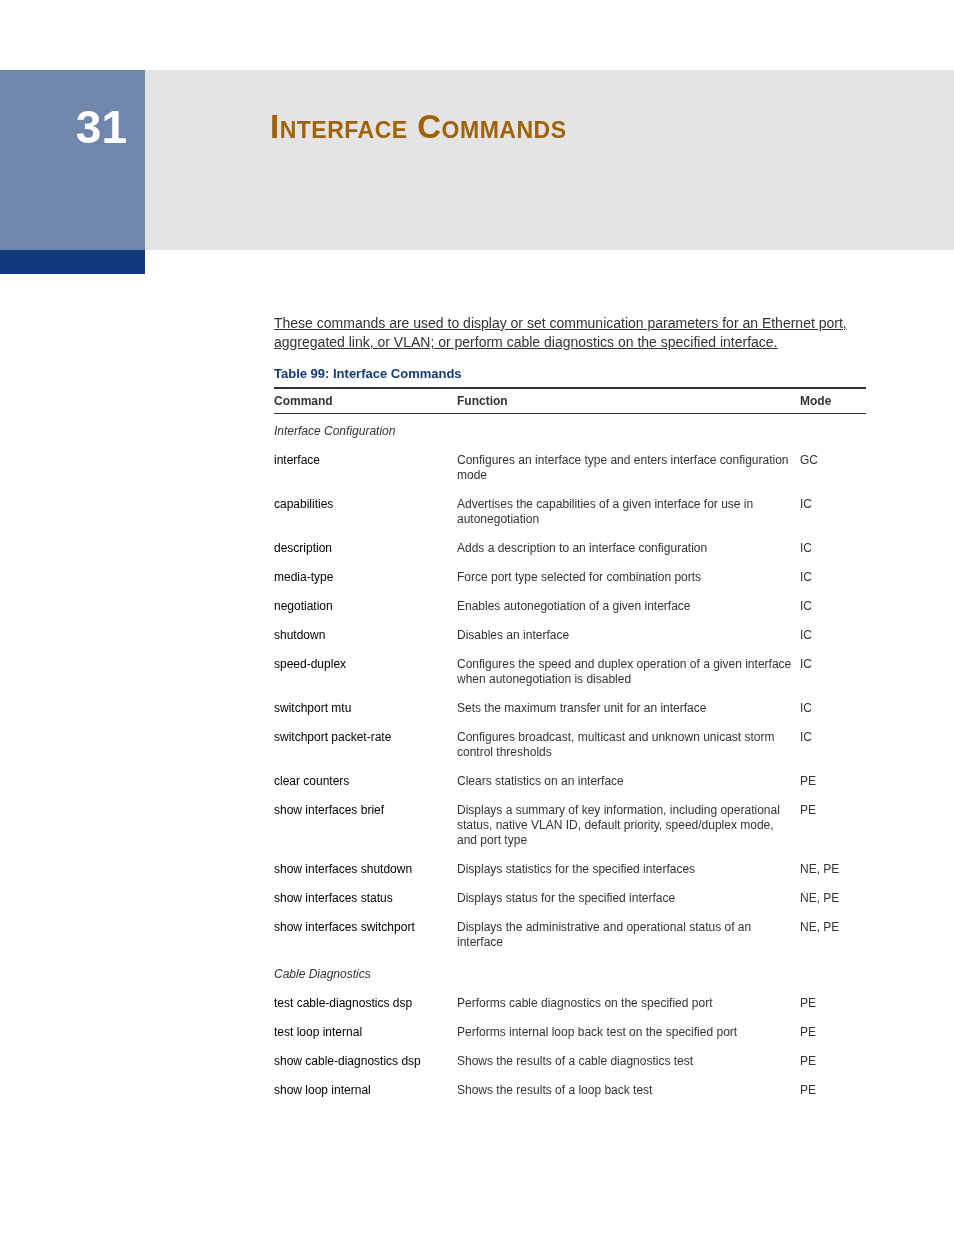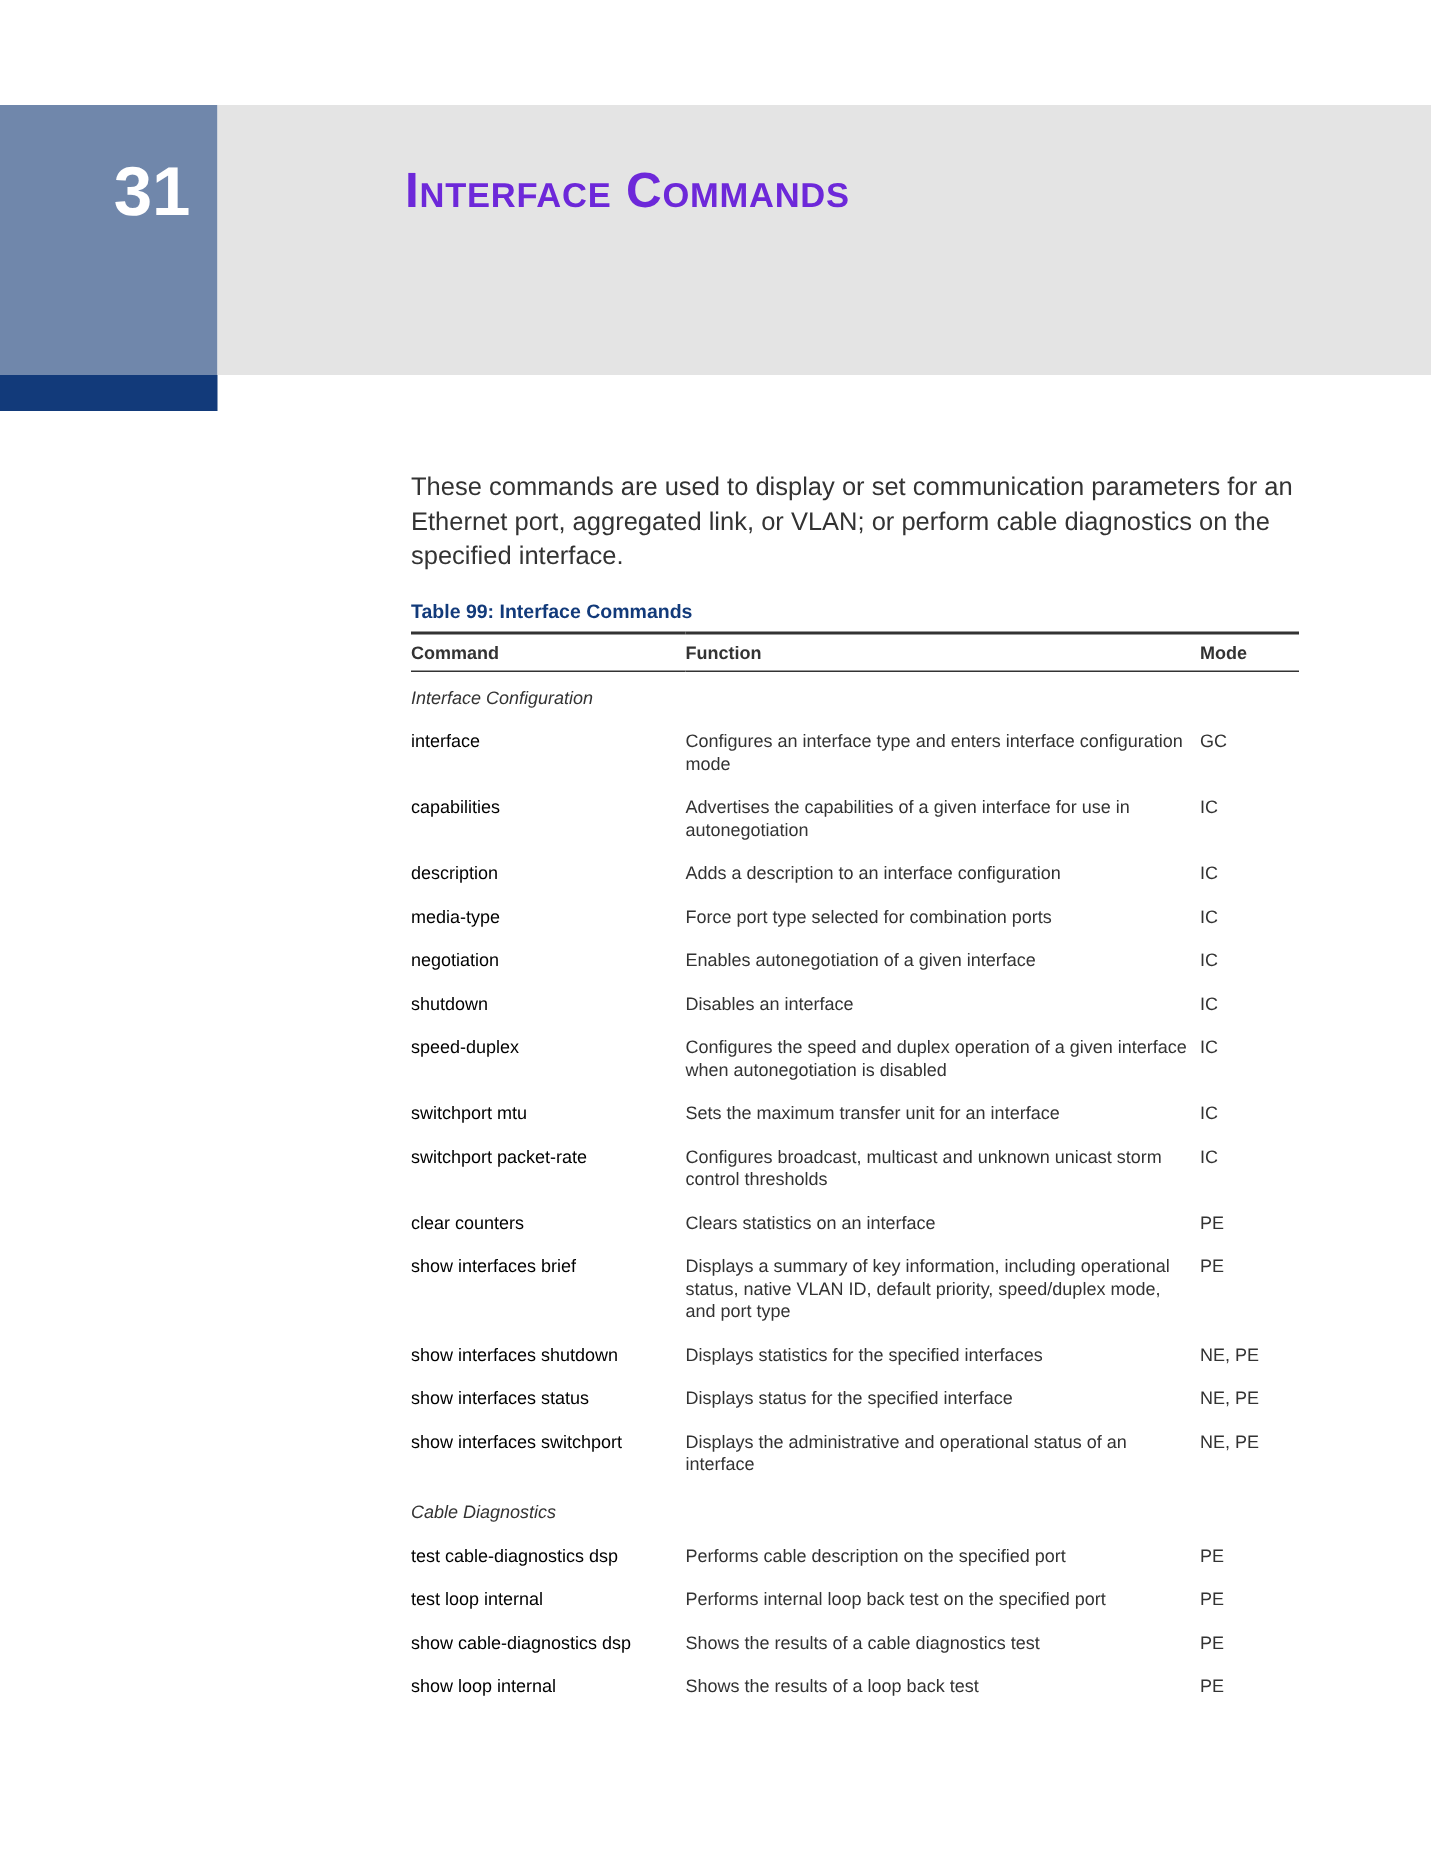--- a/index.html
+++ b/index.html
@@ -36,39 +36,40 @@
     background: #e4e4e4;
     padding-top: 38px;
     padding-left: 125px;
     box-sizing: border-box;
     margin-right: 0;
   }
   .chapter-title {
     font-family: Arial, Helvetica, sans-serif;
     font-size: 33px;
     font-weight: bold;
-    color: #6d28d9;
+    color: #a16207;
     font-variant: small-caps;
     letter-spacing: 0.5px;
   }
   .blue-bar {
     height: 24px;
     background: #123a7a;
     width: 145px;
     margin-top: 0;
   }
   .content {
     margin-left: 274px;
     margin-right: 88px;
     margin-top: 40px;
   }
   .intro-text {
-    font-size: 17px;
+    font-size: 14px;
     line-height: 1.35;
     color: #333;
+    text-decoration: underline;
   }
   .table-caption {
     font-size: 13px;
     font-weight: bold;
     color: #123a7a;
     margin-top: 8px;
     margin-bottom: 6px;
   }
   table {
     width: 100%;
@@ -199,21 +200,21 @@
         <tr>
           <td class="col-command"><span class="cmd-link">show interfaces switchport</span></td>
           <td class="col-function">Displays the administrative and operational status of an interface</td>
           <td class="col-mode">NE, PE</td>
         </tr>
         <tr class="section-row">
           <td colspan="3">Cable Diagnostics</td>
         </tr>
         <tr>
           <td class="col-command"><span class="cmd-link">test cable-diagnostics dsp</span></td>
-          <td class="col-function">Performs cable description on the specified port</td>
+          <td class="col-function">Performs cable diagnostics on the specified port</td>
           <td class="col-mode">PE</td>
         </tr>
         <tr>
           <td class="col-command"><span class="cmd-link">test loop internal</span></td>
           <td class="col-function">Performs internal loop back test on the specified port</td>
           <td class="col-mode">PE</td>
         </tr>
         <tr>
           <td class="col-command"><span class="cmd-link">show cable-diagnostics dsp</span></td>
           <td class="col-function">Shows the results of a cable diagnostics test</td>

